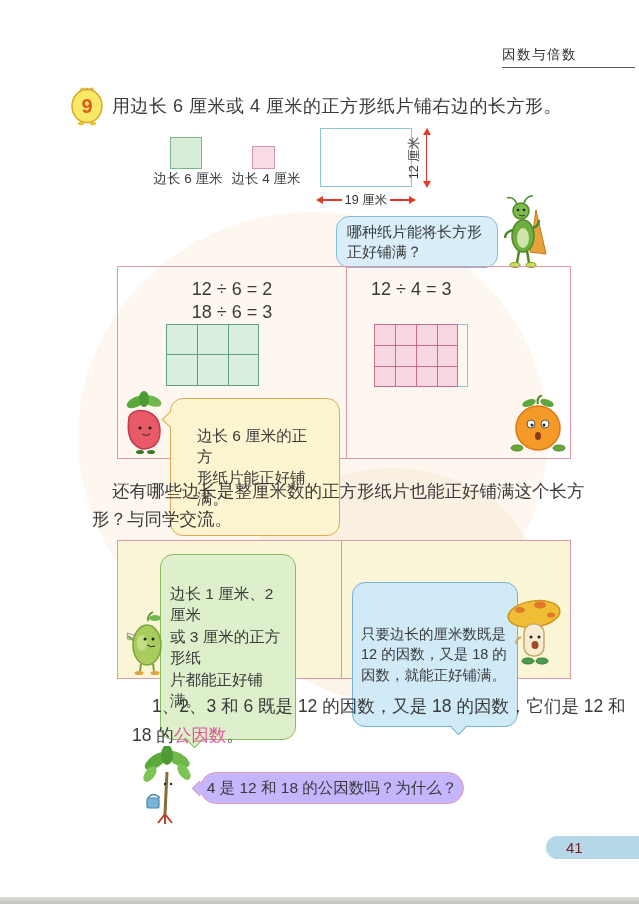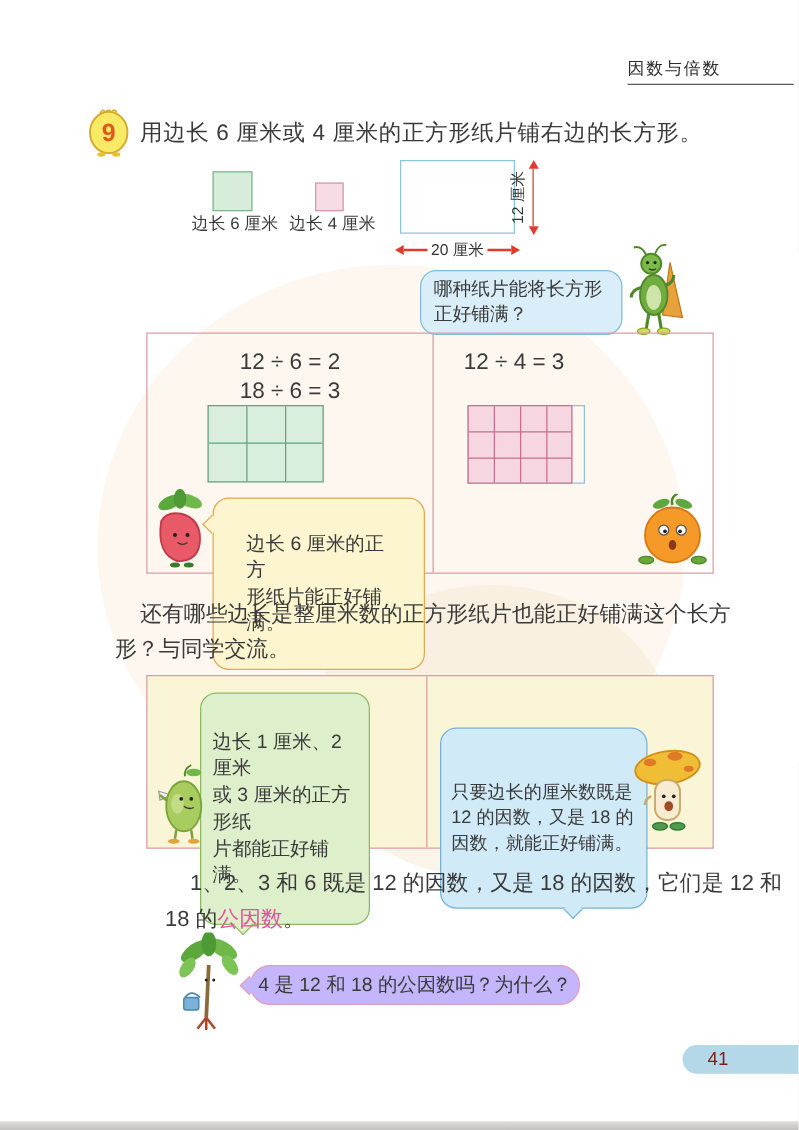--- a/index.html
+++ b/index.html
@@ -151,21 +151,21 @@
 
   <div class="abs sq6"></div>
   <div class="abs sq6-label">边长 6 厘米</div>
   <div class="abs sq4"></div>
   <div class="abs sq4-label">边长 4 厘米</div>
 
   <div class="abs rect18"></div>
   <div class="abs dim-h">
     <span class="arr-l"></span>
     <span class="dim-line-h"></span>
-    <span class="dim-label-h">20 厘米</span>
+    <span class="dim-label-h">19 厘米</span>
     <span class="dim-line-h"></span>
     <span class="arr-r"></span>
   </div>
   <div class="abs dim-v">
     <span class="arr-u"></span>
     <span class="dim-line-v"></span>
     <span class="arr-d"></span>
   </div>
   <div class="abs dim-label-v">12 厘米</div>
 

